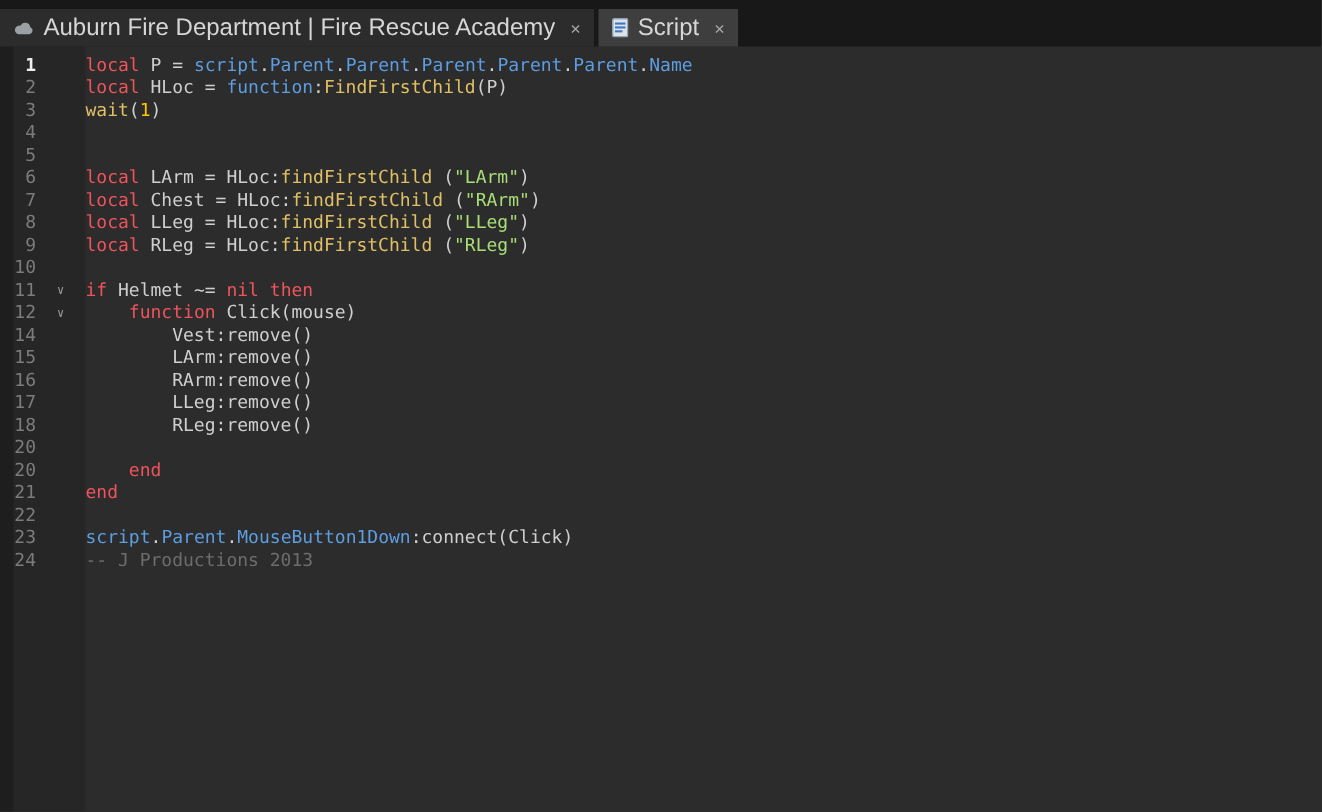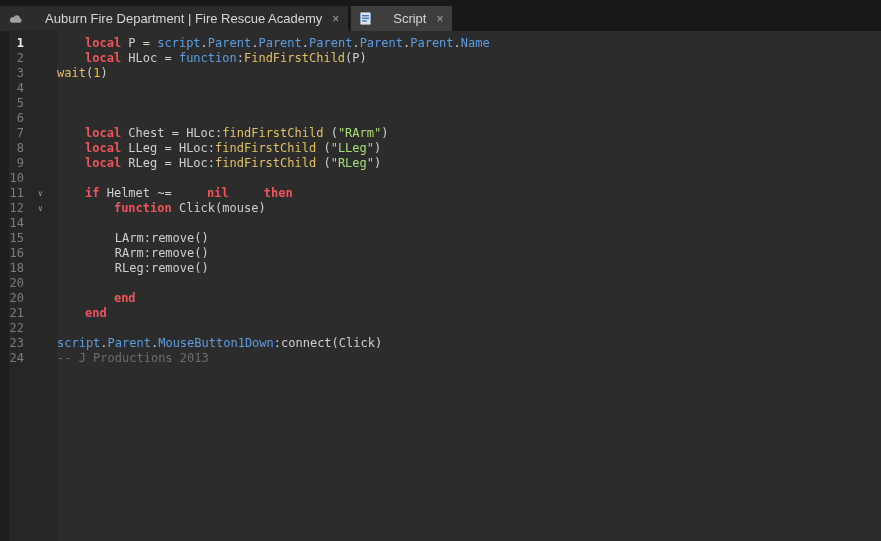--- a/index.html
+++ b/index.html
@@ -9,32 +9,32 @@
     --line-number:#7c7c7c; --active-line-number:#eeeeee;
     --editor-bg:#2c2c2c; --gutter-bg:#262626; --strip-bg:#1e1e1e;
     --tabbar-bg:#181818; --tab-bg:#2c2c2c; --tab-active-bg:#3e3e3e;
   }
   html,body{width:881px;height:541px;overflow:hidden;}
   body{background:var(--editor-bg);font-family:"Liberation Sans",sans-serif;}
   .tabbar{height:31px;background:var(--tabbar-bg);display:flex;align-items:flex-end;gap:3px;}
   .tab{height:25px;display:flex;align-items:center;padding:0 9px;background:var(--tab-bg);}
   .tab.active{background:var(--tab-active-bg);}
   .tab-icon{display:flex;margin-right:6px;flex:none;}
-  .tab-label{font-size:13px;color:#d6d6d6;white-space:nowrap;margin-left:16px;}
+  .tab-label{font-size:16px;color:#d6d6d6;white-space:nowrap;}
   .tab-close{margin-left:10px;color:#a6a6a6;font-size:12px;line-height:1;cursor:default;}
   .editor{position:relative;height:510px;font:12px/15px "DejaVu Sans Mono",monospace;color:var(--text);}
   .gutter-bg{position:absolute;left:0;top:0;bottom:0;width:57px;background:var(--gutter-bg);}
   .strip{position:absolute;left:0;top:0;bottom:0;width:9px;background:var(--strip-bg);}
   .lines{position:relative;padding-top:5px;}
   .line{display:flex;height:15px;}
   .ln{width:24px;text-align:right;color:var(--line-number);flex:none;font-size:12px;}
   .ln.active{color:var(--active-line-number);font-weight:bold;}
   .fold{width:33px;flex:none;text-align:center;color:#9a9a9a;font-size:8px;line-height:15px;}
   .code{white-space:pre;flex:none;}
-  .tk-k{color:var(--keyword);font-weight:bold;margin-left:28px;}
+  .tk-k{color:var(--keyword);font-weight:normal;}
   .tk-t{color:var(--text);}
   .tk-p{color:var(--property);}
   .tk-m{color:var(--method);}
   .tk-s{color:var(--string);}
   .tk-n{color:var(--number);}
   .tk-c{color:var(--comment);}
 </style>
 </head>
 <body>
 
@@ -87,20 +87,21 @@
           <span class="ln">4</span>
           <span class="fold"></span>
         </div>
         <div class="line">
           <span class="ln">5</span>
           <span class="fold"></span>
         </div>
         <div class="line">
           <span class="ln">6</span>
           <span class="fold"></span>
+          <span class="code"><span class="tk-k">local</span><span class="tk-t"> LArm = HLoc:</span><span class="tk-m">findFirstChild</span><span class="tk-t"> (</span><span class="tk-s">"LArm"</span><span class="tk-t">)</span></span>
         </div>
         <div class="line">
           <span class="ln">7</span>
           <span class="fold"></span>
           <span class="code"><span class="tk-k">local</span><span class="tk-t"> Chest = HLoc:</span><span class="tk-m">findFirstChild</span><span class="tk-t"> (</span><span class="tk-s">"RArm"</span><span class="tk-t">)</span></span>
         </div>
         <div class="line">
           <span class="ln">8</span>
           <span class="fold"></span>
           <span class="code"><span class="tk-k">local</span><span class="tk-t"> LLeg = HLoc:</span><span class="tk-m">findFirstChild</span><span class="tk-t"> (</span><span class="tk-s">"LLeg"</span><span class="tk-t">)</span></span>
@@ -121,30 +122,36 @@
           <span class="code"><span class="tk-k">if</span><span class="tk-t"> Helmet ~= </span><span class="tk-k">nil</span><span class="tk-t"> </span><span class="tk-k">then</span></span>
         </div>
         <div class="line">
           <span class="ln">12</span>
           <span class="fold">∨</span>
           <span class="code"><span class="tk-t">    </span><span class="tk-k">function</span><span class="tk-t"> Click(mouse)</span></span>
         </div>
         <div class="line">
           <span class="ln">14</span>
           <span class="fold"></span>
+          <span class="code"><span class="tk-t">        Vest:remove()</span></span>
         </div>
         <div class="line">
           <span class="ln">15</span>
           <span class="fold"></span>
           <span class="code"><span class="tk-t">        LArm:remove()</span></span>
         </div>
         <div class="line">
           <span class="ln">16</span>
           <span class="fold"></span>
           <span class="code"><span class="tk-t">        RArm:remove()</span></span>
+        </div>
+        <div class="line">
+          <span class="ln">17</span>
+          <span class="fold"></span>
+          <span class="code"><span class="tk-t">        LLeg:remove()</span></span>
         </div>
         <div class="line">
           <span class="ln">18</span>
           <span class="fold"></span>
           <span class="code"><span class="tk-t">        RLeg:remove()</span></span>
         </div>
         <div class="line">
           <span class="ln">20</span>
           <span class="fold"></span>
         </div>

